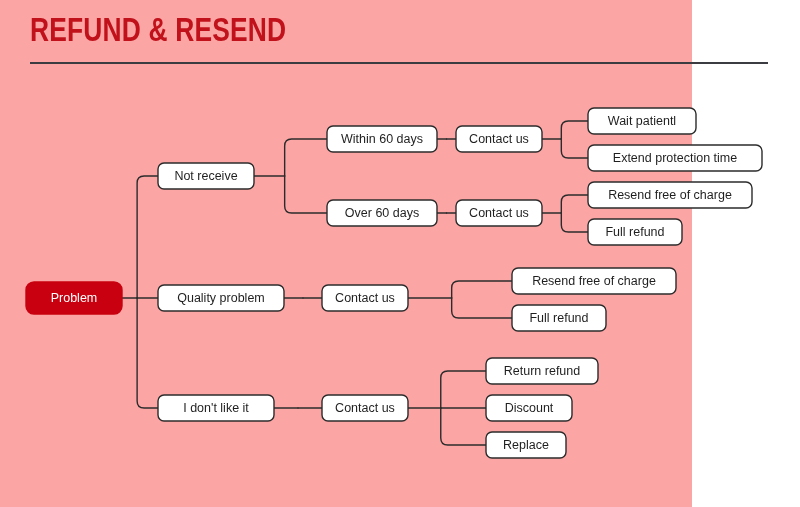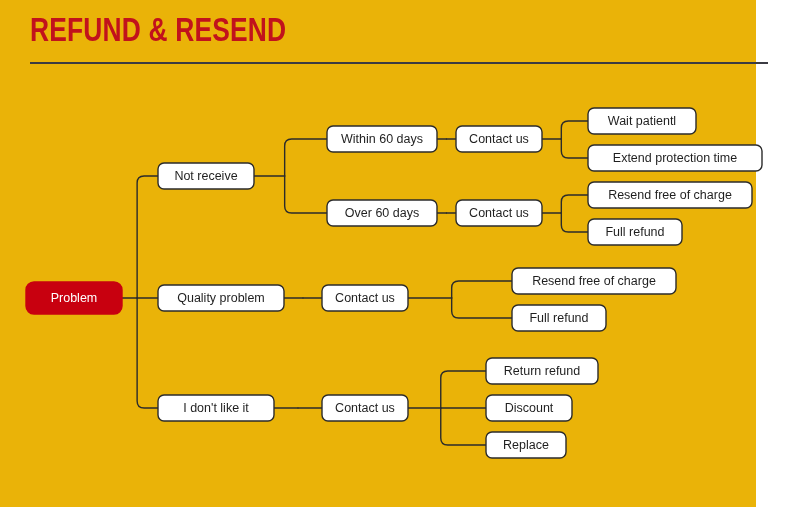--- a/index.html
+++ b/index.html
@@ -10,23 +10,23 @@
   }
   body {
     width: 800px;
     height: 507px;
     overflow: hidden;
     font-family: "Liberation Sans", sans-serif;
     position: relative;
   }
   #slide {
     position: relative;
-    width: 756px;
+    width: 692px;
     height: 507px;
-    background: #eab308;
+    background: #fca5a5;
   }
   
   .header {
     position: absolute;
     left: 0;
     top: 0;
     width: 800px;
     height: 72px;
   }
   .page-title {

